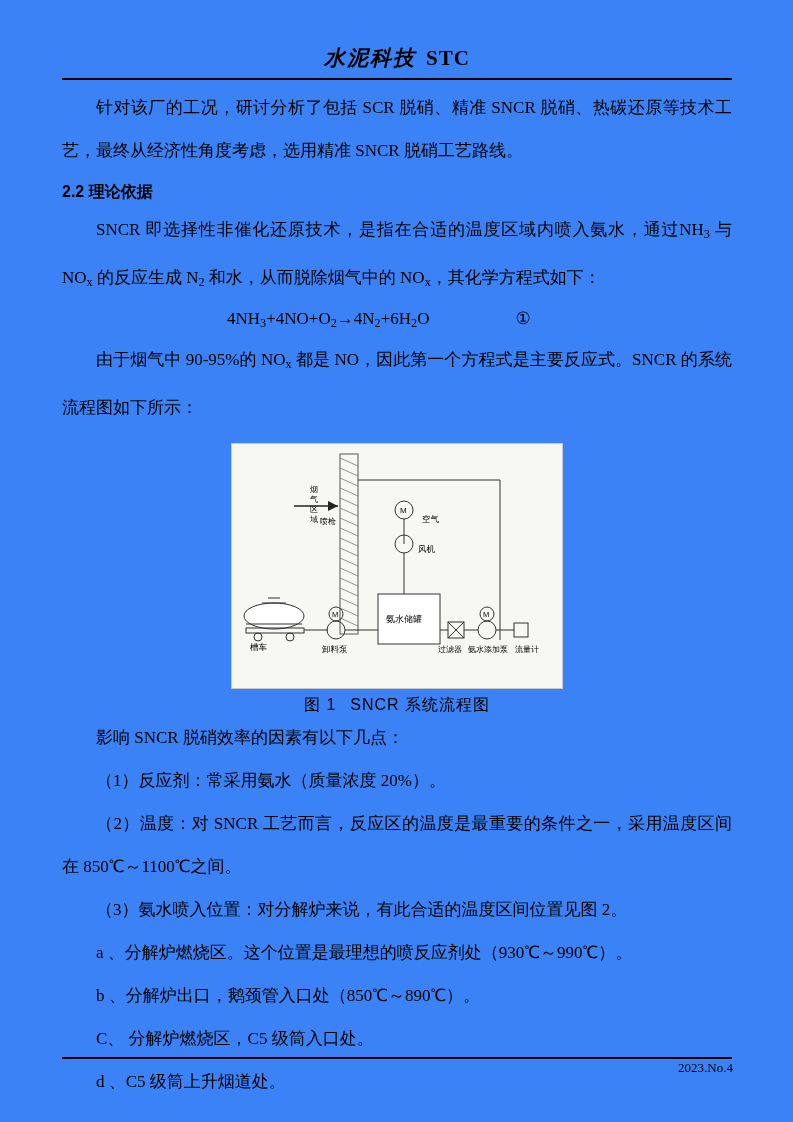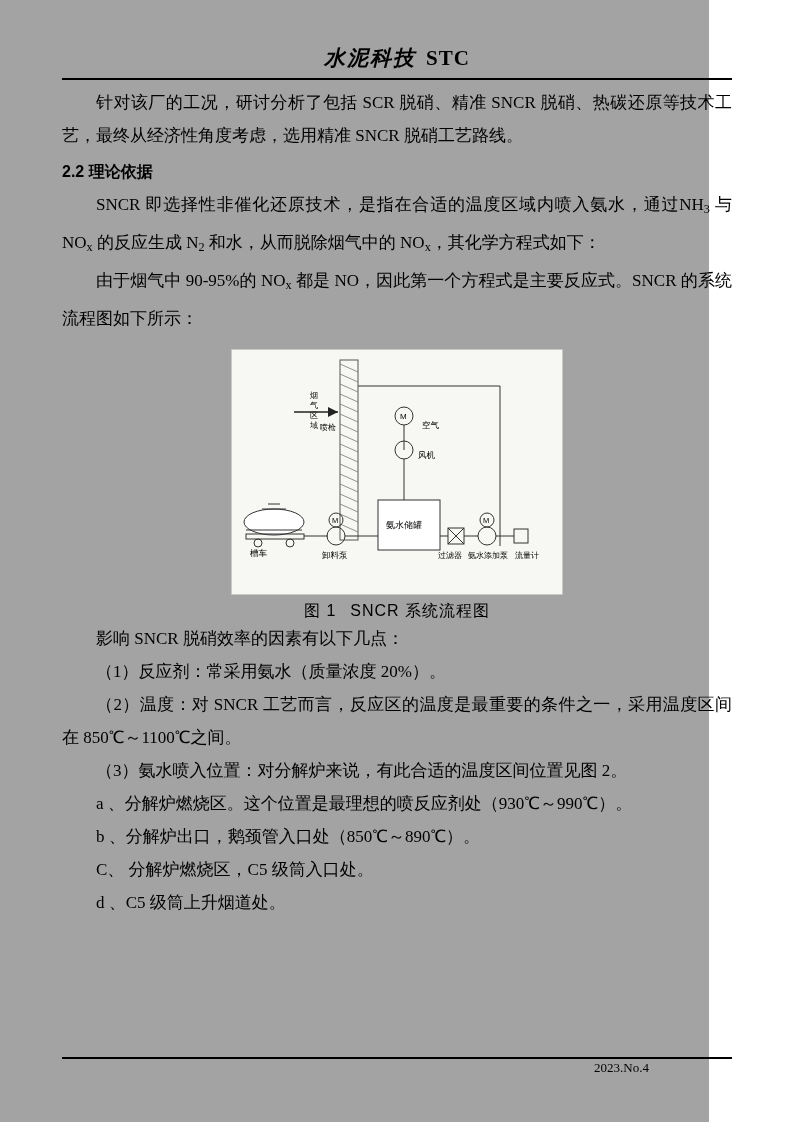--- a/index.html
+++ b/index.html
@@ -11,23 +11,23 @@
     height: 1122px;
     background: #ffffff;
     font-family: "Liberation Serif", serif;
     color: #000000;
     position: relative;
     overflow: hidden;
   }
   .page {
     position: absolute;
     left: 0; top: 0;
-    width: 709px;
+    width: 793px;
     height: 1122px;
-    background: #a3a3a3;
+    background: #3b82f6;
   }
   
   .header {
     position: absolute;
     left: 62px;
     top: 44px;
     width: 670px;
     text-align: center;
   }
   .header-title {
@@ -75,21 +75,21 @@
   
   .content {
     position: absolute;
     left: 62px;
     top: 86px;
     width: 670px;
   }
   p.body {
     margin: 0 0 0 0;
     font-size: 17px;
-    line-height: 33px;
+    line-height: 43px;
     text-indent: 34px;
     text-align: justify;
   }
   h2.section {
     font-family: "Liberation Sans", sans-serif;
     font-weight: bold;
     font-size: 16px;
     margin: 6px 0 2px 0;
     line-height: 28px;
   }
@@ -143,20 +143,23 @@
   <div class="content">
 
     <p class="body">针对该厂的工况，研讨分析了包括 SCR 脱硝、精准 SNCR 脱硝、热碳还原等技术工艺，最终从经济性角度考虑，选用精准 SNCR 脱硝工艺路线。</p>
 
     <h2 class="section">2.2  理论依据</h2>
 
     <p class="body">
       <span>SNCR 即选择性非催化还原技术，是指在合适的温度区域内喷入氨水，通过</span><span>NH</span><sub>3</sub><span> 与 NO</span><sub>x</sub><span> 的反应生成 N</span><sub>2</sub><span> 和水，从而脱除烟气中的 NO</span><sub>x</sub><span>，其化学方程式如下：</span>
     </p>
 
+    <div class="eq-line">
+      <span>4NH<sub>3</sub>+4NO+O<sub>2</sub>→4N<sub>2</sub>+6H<sub>2</sub>O</span><span class="eq-num">①</span>
+    </div>
 
     <p class="body">
       由于烟气中 90-95%的 NO<sub>x</sub> 都是 NO，因此第一个方程式是主要反应式。SNCR 的系统流程图如下所示：
     </p>
 
     <div class="figure">
       <div class="figure-box">
         <svg width="330" height="240" viewBox="0 0 330 240">
           <rect x="0" y="0" width="330" height="240" fill="#f7f7f3"></rect>
 

